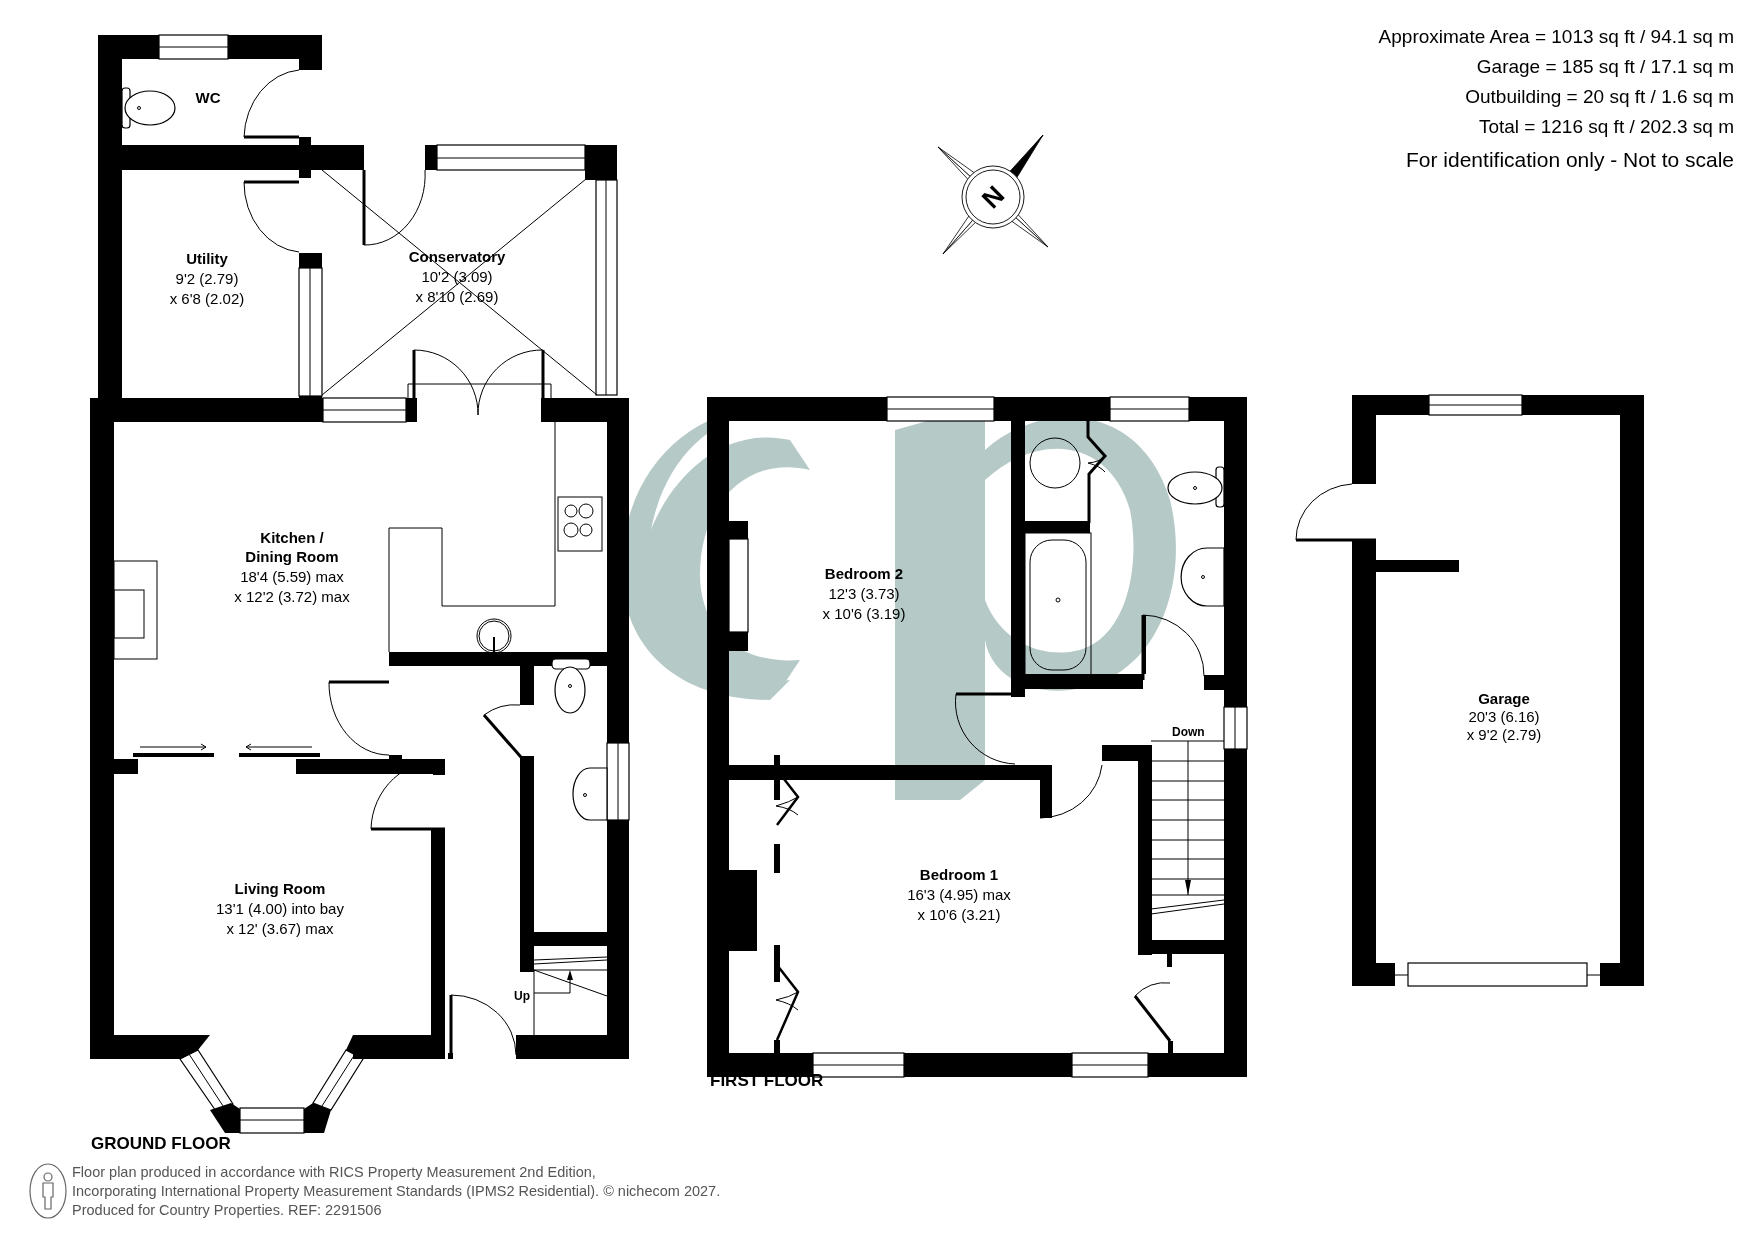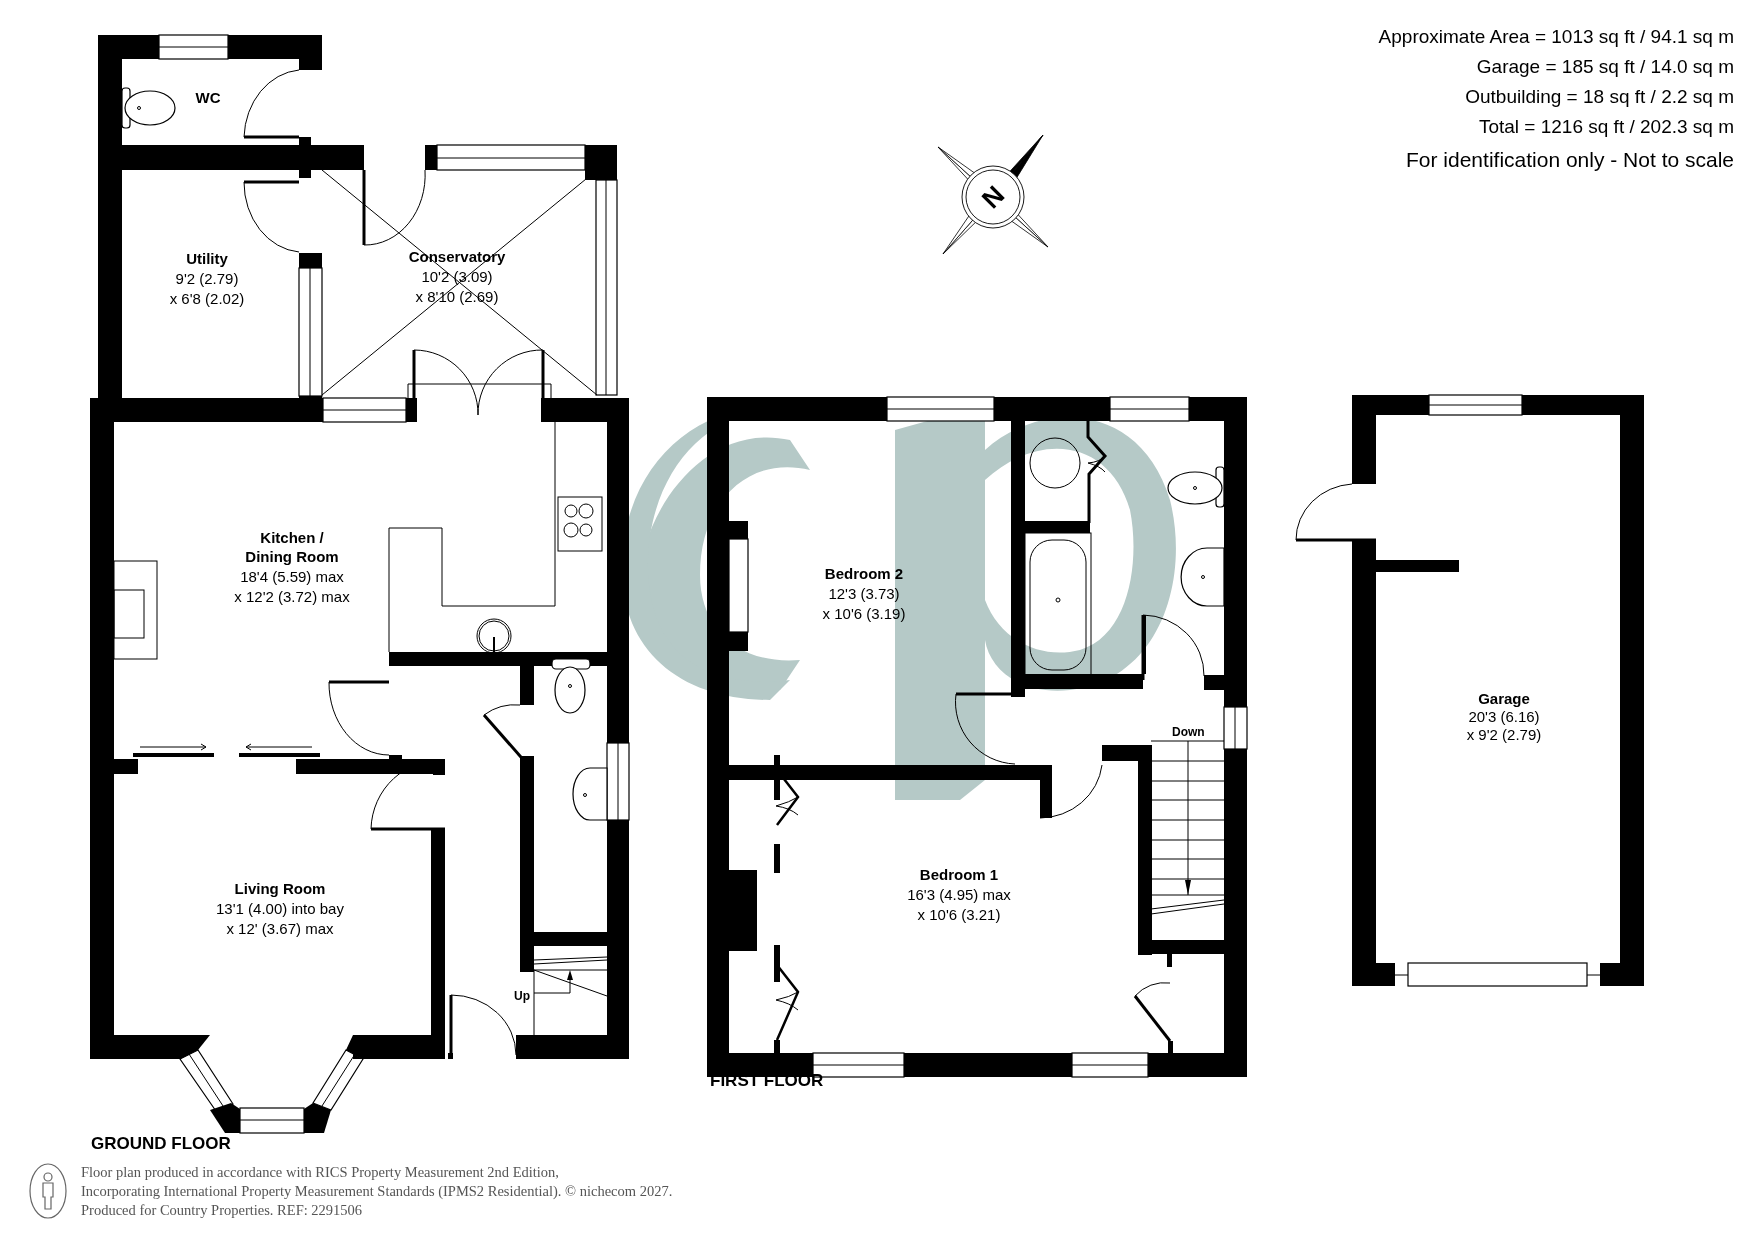--- a/index.html
+++ b/index.html
@@ -11,21 +11,21 @@
     .thin { fill: none; stroke: #000; stroke-width: 1; }
     .fixture { fill: #fff; stroke: #000; stroke-width: 1.2; }
     .wm { fill: #b5c9c7; }
     .room-name { font-family: "Liberation Sans", sans-serif; font-weight: bold; font-size: 15px; text-anchor: middle; }
     .room-dim { font-family: "Liberation Sans", sans-serif; font-size: 15px; text-anchor: middle; }
     .floor-label { font-family: "Liberation Sans", sans-serif; font-weight: bold; font-size: 17px; }
     .small-label { font-family: "Liberation Sans", sans-serif; font-weight: bold; font-size: 12px; }
     .areas { position: absolute; right: 21px; top: 22px; text-align: right; }
     .areas .line { font-size: 19px; line-height: 30px; }
     .areas .note { font-size: 21px; margin-top: 6px; }
-    .footer { position: absolute; left: 28px; top: 1162px; display: flex; align-items: center; gap: 13px; color: #555; font-family: Liberation Serif, serif; }
+    .footer { position: absolute; left: 28px; top: 1162px; display: flex; align-items: center; gap: 4px; color: #555; }
     .footer .text { font-size: 14.5px; line-height: 19px; }
     .footer .person { width: 40px; height: 58px; }
   </style>
 </head>
 <body>
 
 <svg class="plan" width="1755" height="1241" viewBox="0 0 1755 1241">
 
   <g>
     <path class="wm" d="M790,440 C700,420 640,520 640,580 C640,660 700,700 780,690 L800,660 C740,665 700,630 700,575 C700,500 750,455 810,470 Z"></path>
@@ -312,22 +312,22 @@
     <polygon points="0,0 50,-62 10,-18" fill="#000" stroke="#000" stroke-width="0.8"></polygon>
     <polygon points="0,0 50,-62 18,-10" fill="#000" stroke="#000" stroke-width="0.8"></polygon>
     <circle cx="0" cy="0" r="31" fill="#fff" stroke="#000" stroke-width="0.9"></circle>
     <circle cx="0" cy="0" r="27" fill="#fff" stroke="#000" stroke-width="0.9"></circle>
     <text x="0" y="9" text-anchor="middle" font-family="Liberation Sans, sans-serif" font-weight="bold" font-size="26" transform="rotate(-45)">N</text>
   </g>
 </svg>
 
 <div class="areas">
   <div class="line">Approximate Area = 1013 sq ft / 94.1 sq m</div>
-  <div class="line">Garage = 185 sq ft / 14.0 sq m</div>
-  <div class="line">Outbuilding = 18 sq ft / 2.2 sq m</div>
+  <div class="line">Garage = 185 sq ft / 17.1 sq m</div>
+  <div class="line">Outbuilding = 20 sq ft / 1.6 sq m</div>
   <div class="line">Total = 1216 sq ft / 202.3 sq m</div>
   <div class="note">For identification only - Not to scale</div>
 </div>
 
 <div class="footer">
   <svg class="person" viewBox="0 0 40 58">
     <ellipse cx="20" cy="29" rx="18" ry="27" fill="none" stroke="#666" stroke-width="1.2"></ellipse>
     <circle cx="20" cy="15" r="4" fill="none" stroke="#666" stroke-width="1.2"></circle>
     <path d="M15,21 L25,21 L25,35 L23,35 L23,47 L17,47 L17,35 L15,35 Z" fill="none" stroke="#666" stroke-width="1.2"></path>
   </svg>

